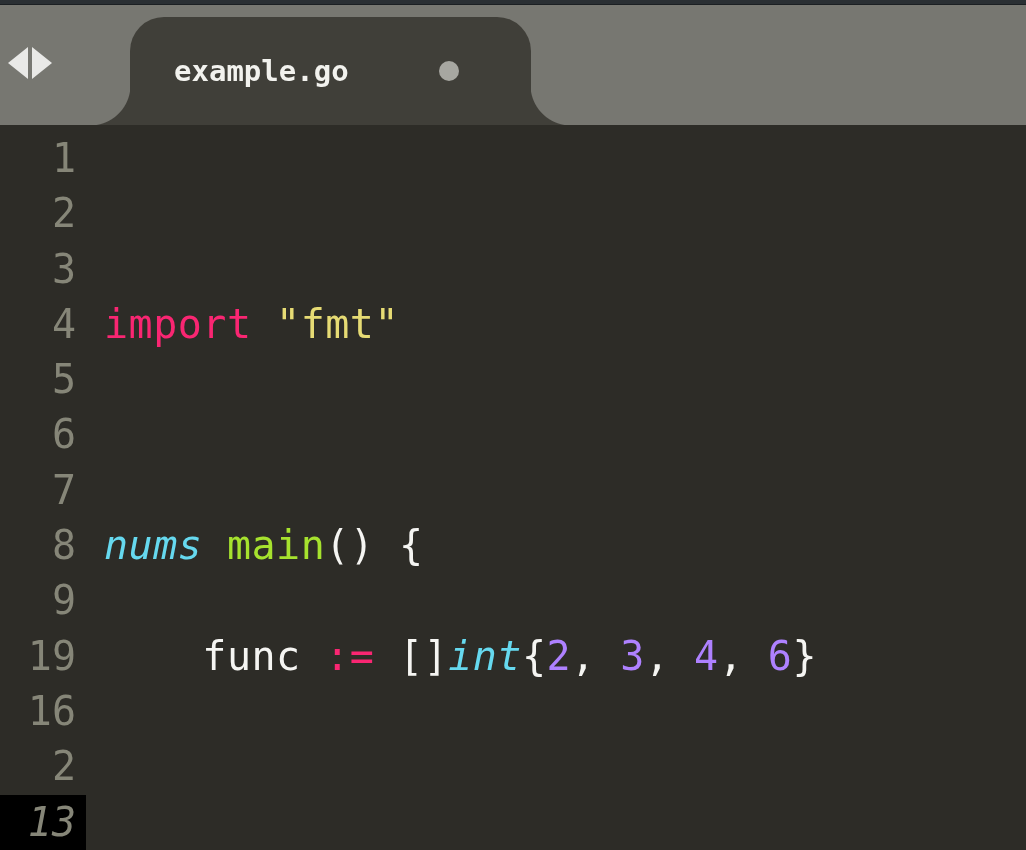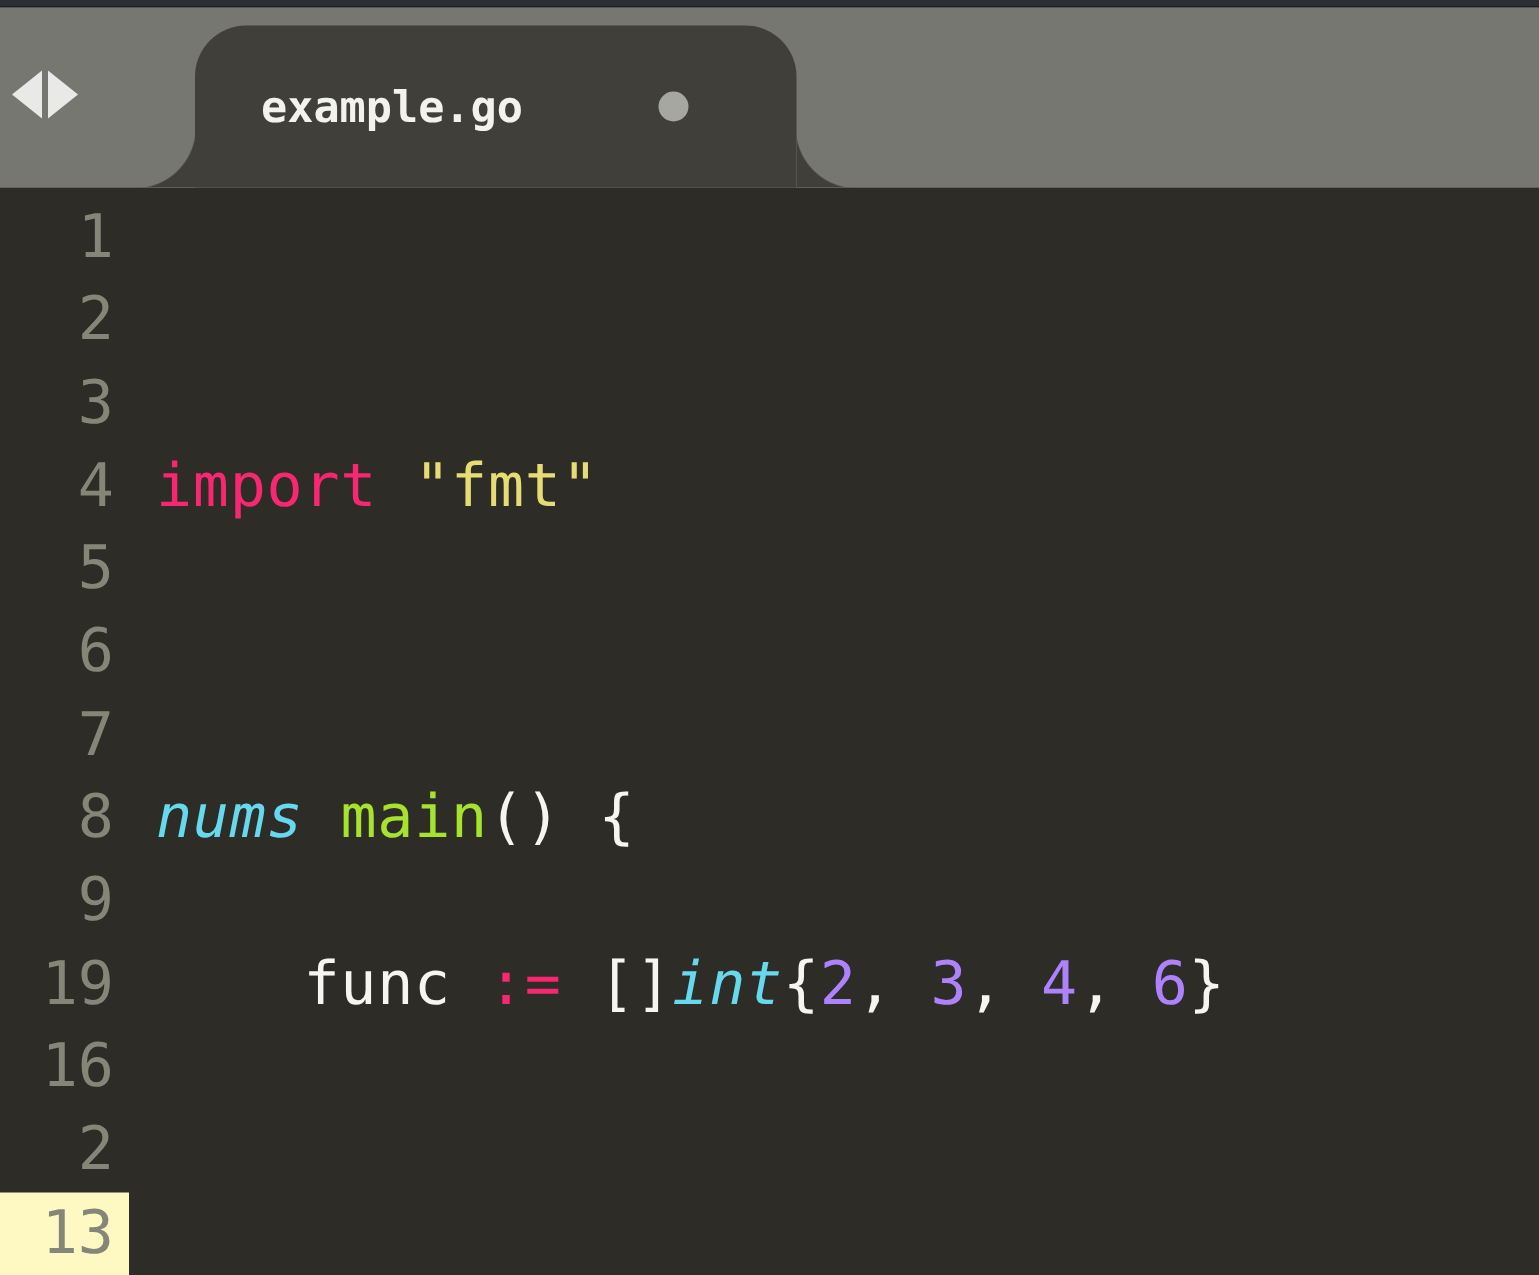--- a/index.html
+++ b/index.html
@@ -52,21 +52,21 @@
   .gutter{
     width:86px;
     text-align:right;
     padding:6px 10px 0 0;
     color:var(--gutter);
     font-size:40px;
     line-height:55.3px;
     user-select:none;
     box-sizing:border-box;
   }
-  .gutter .cur{background:#fef9c3;display:block;margin-right:-10px;padding-right:10px;}
+  .gutter .cur{background:#000000;display:block;margin-right:-10px;padding-right:10px;font-style:italic;}
   .code{
     flex:1;
     padding:6px 0 0 18px;
     font-size:40px;
     line-height:55.3px;
     color:var(--fg);
     white-space:pre;
     letter-spacing:0.5px;
     position:relative;
   }

